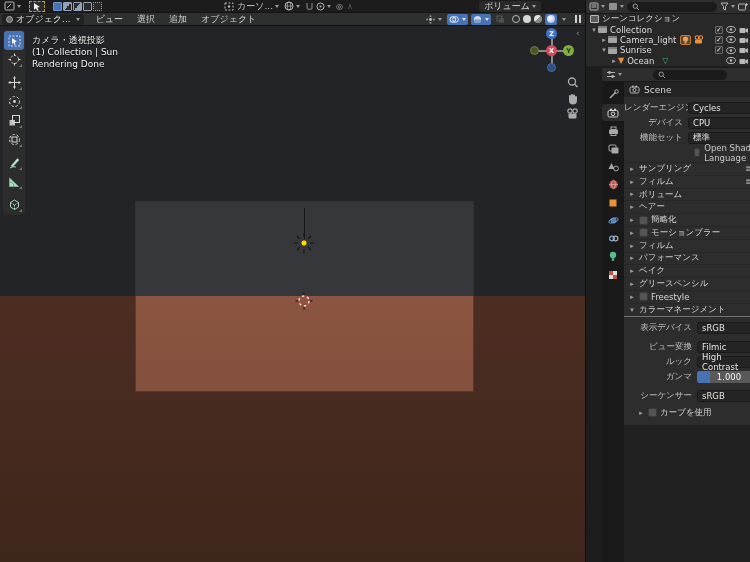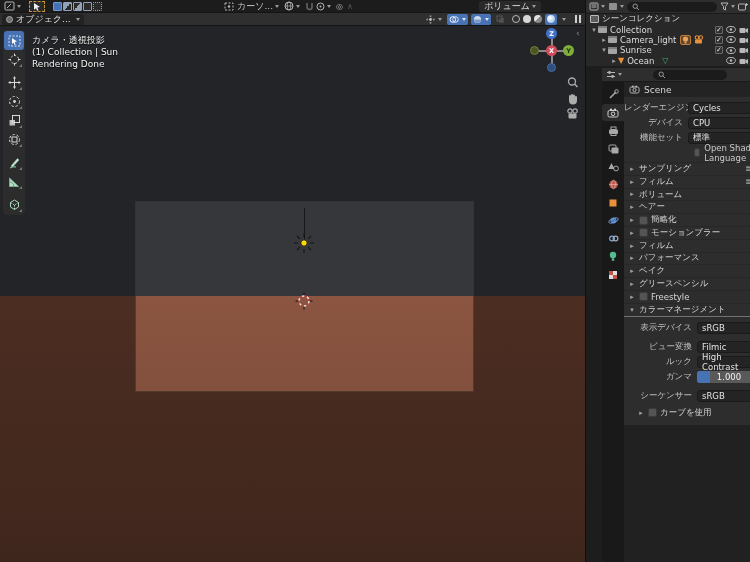--- a/index.html
+++ b/index.html
@@ -197,20 +197,26 @@
       <span class="caret"></span>
     </div>
   </div>
 
   <div class="vp-header">
     <div class="mode-select">
       <span class="mode-circle"></span>
       <span>オブジェク...</span>
       <span class="caret"></span>
     </div>
+    <div class="menus">
+      <span class="menu-item">ビュー</span>
+      <span class="menu-item">選択</span>
+      <span class="menu-item">追加</span>
+      <span class="menu-item">オブジェクト</span>
+    </div>
     <div class="vph-right">
       <div class="pill">
         <svg width="9" height="9">
             <circle cx="4.5" cy="4.5" r="1.4" fill="#c5c5c5"></circle>
             <circle cx="4.5" cy="1.2" r="1" fill="#8f8f8f"></circle>
             <circle cx="4.5" cy="7.8" r="1" fill="#8f8f8f"></circle>
             <circle cx="1.2" cy="4.5" r="1" fill="#8f8f8f"></circle>
             <circle cx="7.8" cy="4.5" r="1" fill="#8f8f8f"></circle>
           </svg>
         <span class="caret"></span>

